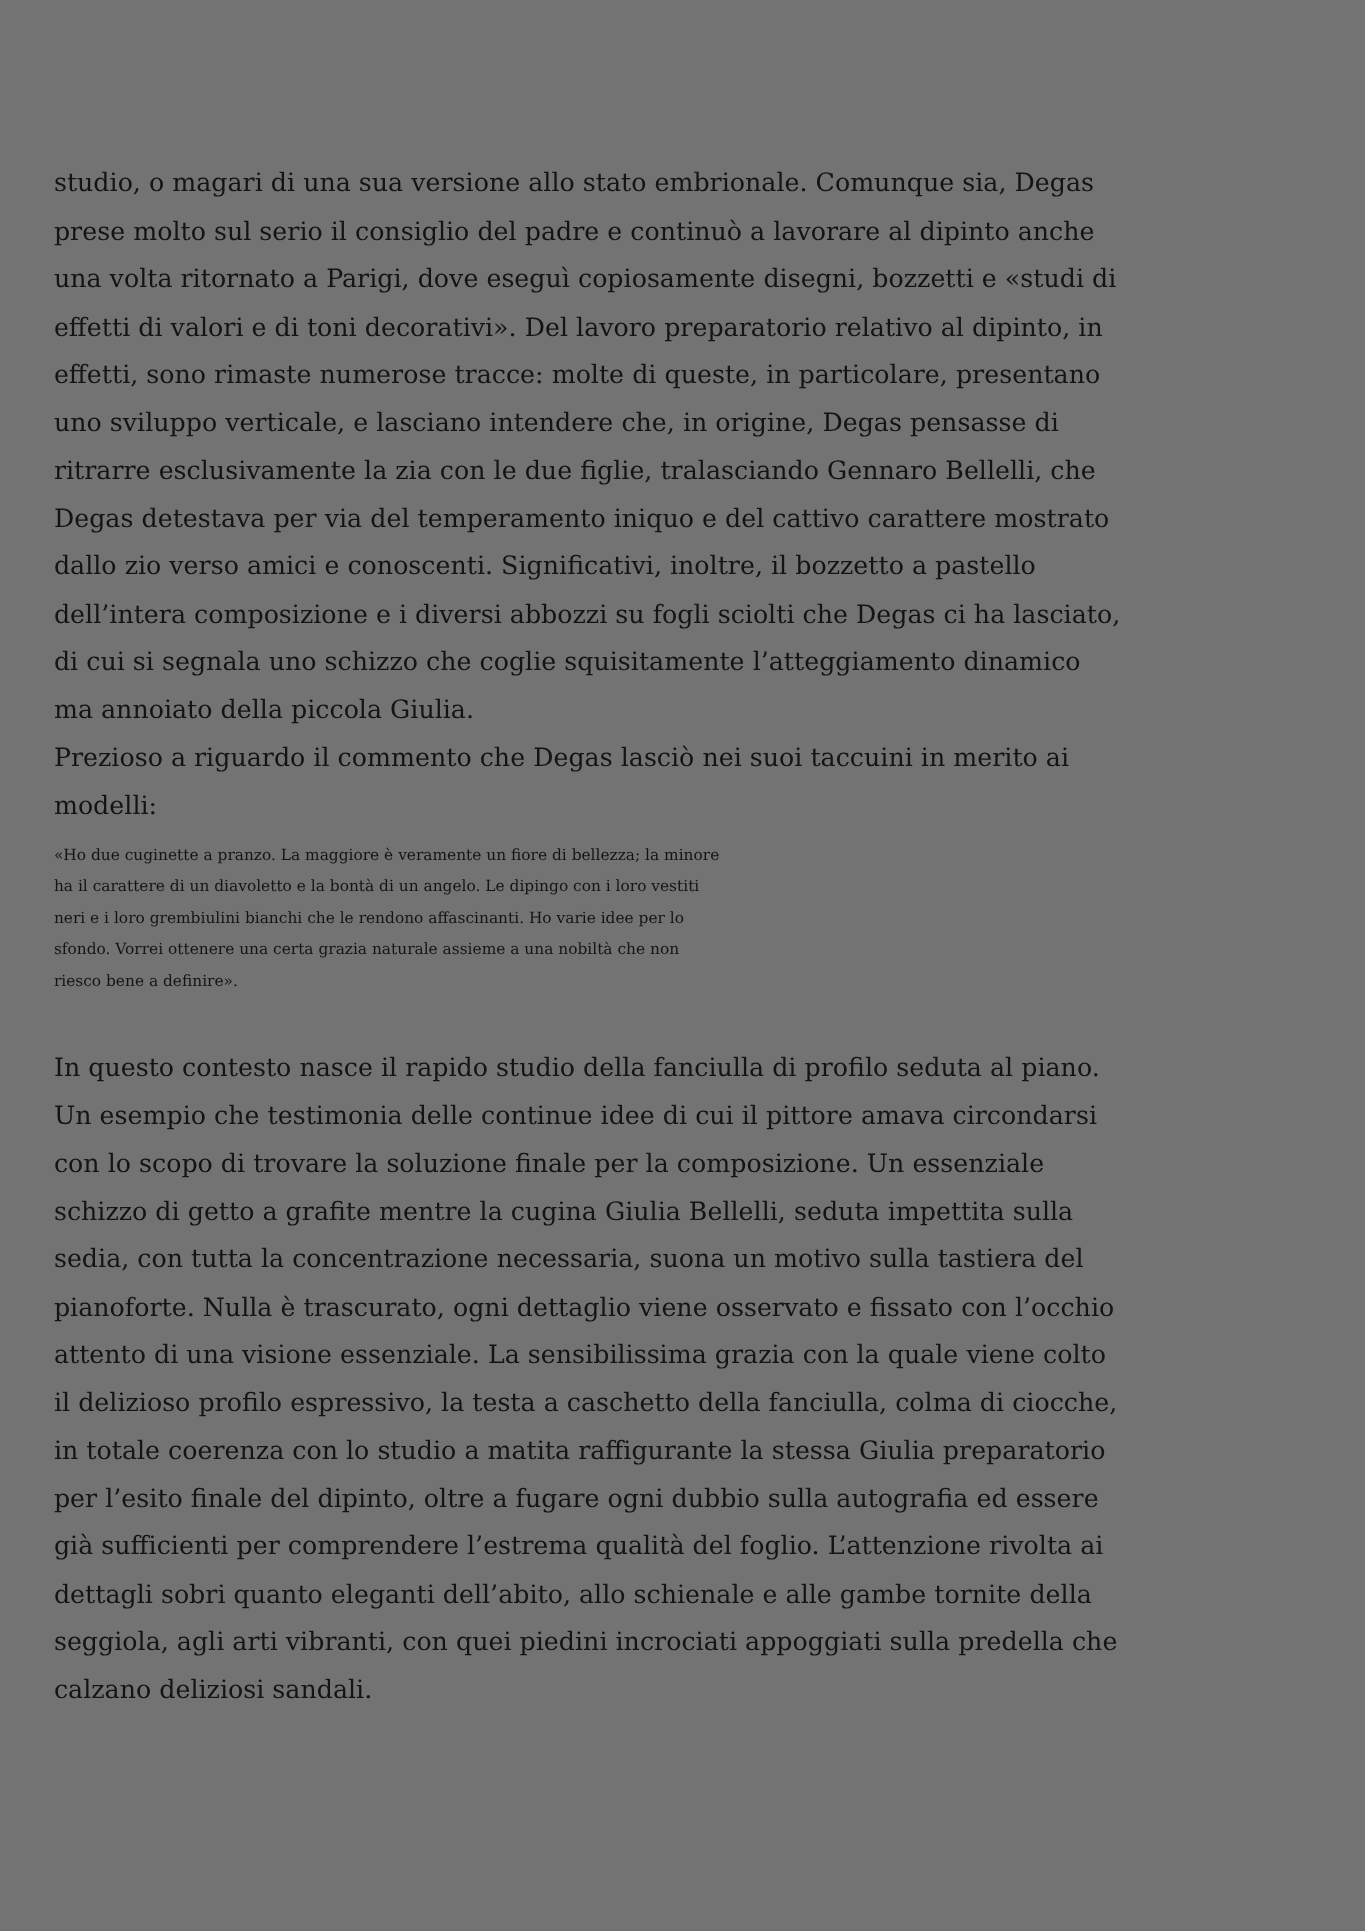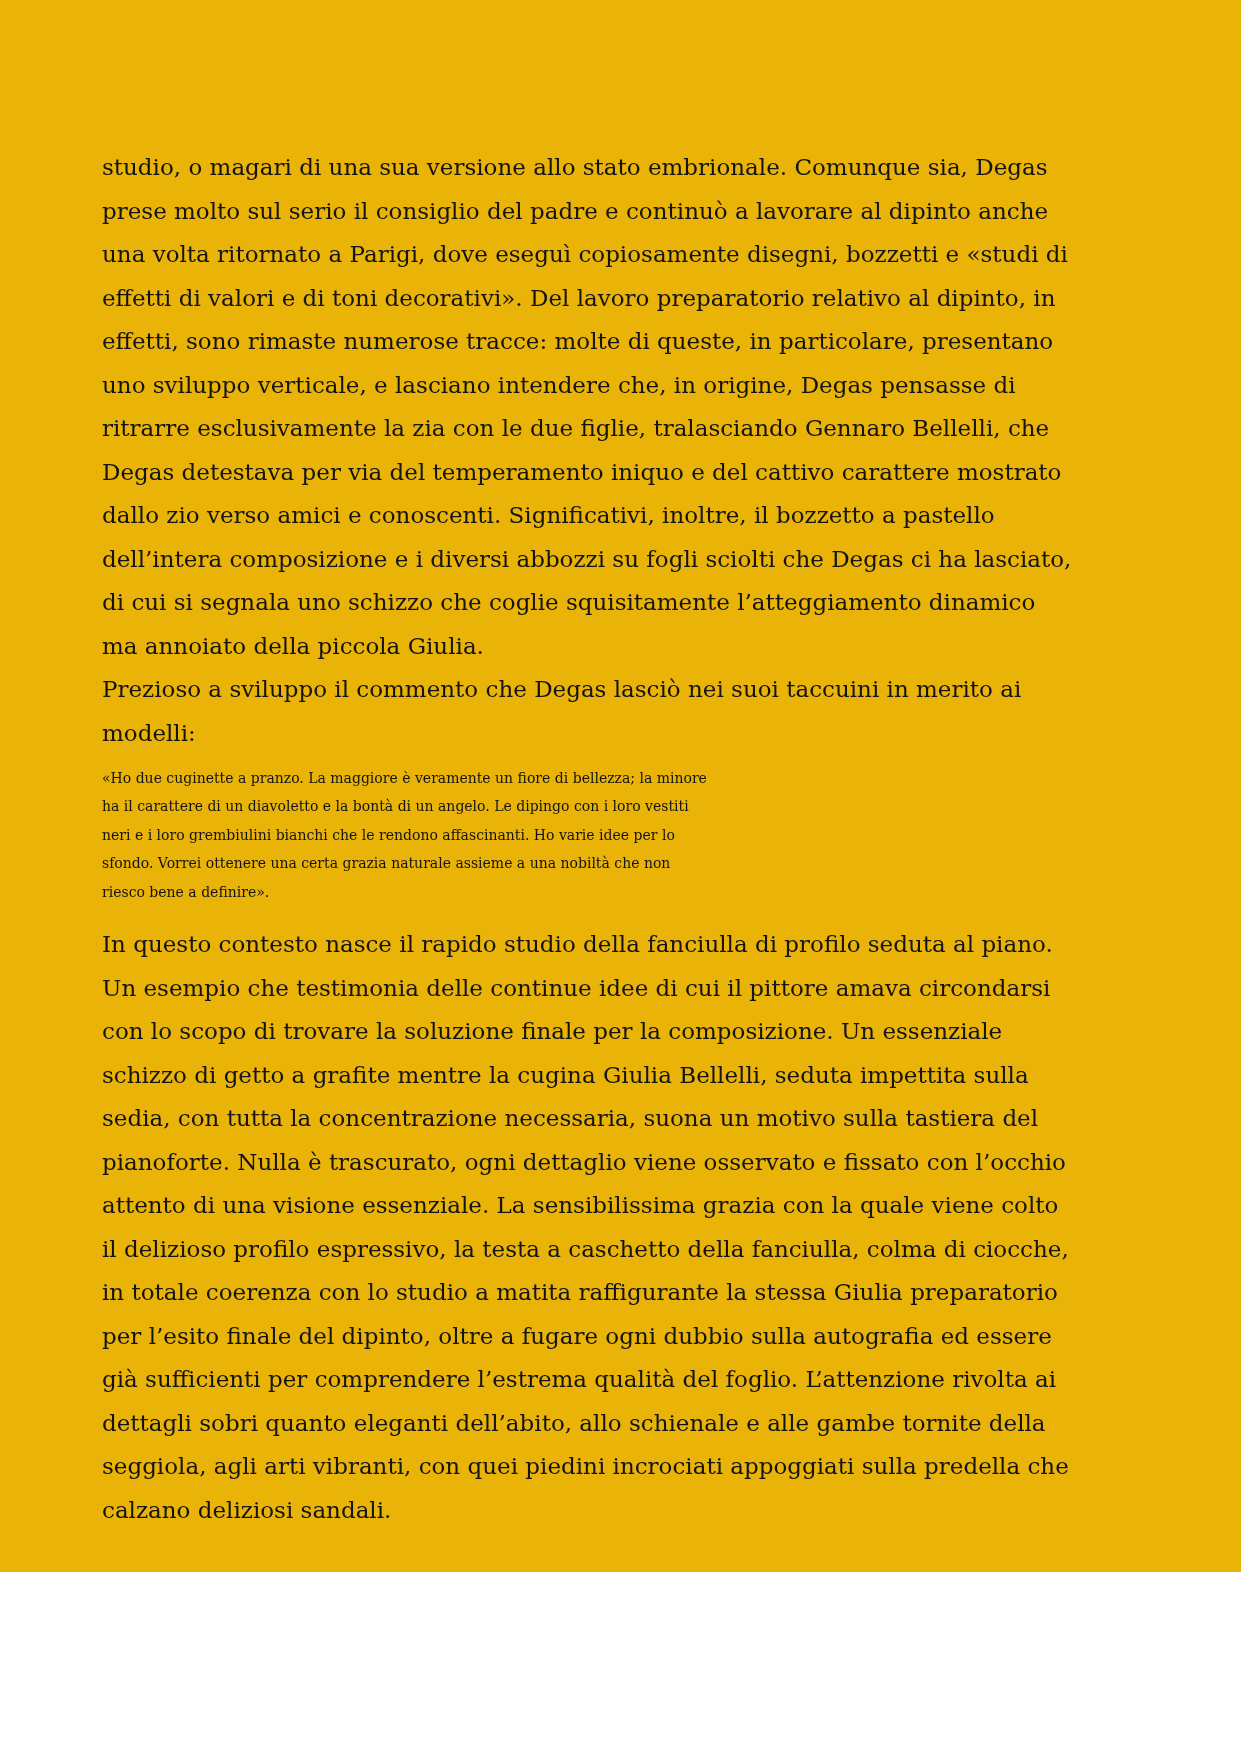--- a/index.html
+++ b/index.html
@@ -8,61 +8,61 @@
     background: #ffffff;
   }
   body {
     width: 1241px;
     height: 1755px;
     overflow: hidden;
   }
   .page {
     box-sizing: border-box;
     width: 1241px;
-    height: 1572px;
-    padding: 146px 60px 0 102px;
-    background: #eab308;
+    height: 1755px;
+    padding: 146px 60px 0 49px;
+    background: #737373;
   }
   .para {
     font-family: "DejaVu Serif", "Liberation Serif", serif;
     color: #141414;
     white-space: pre;           
     margin: 0;
   }
   .para.body {
     font-size: 23px;
     line-height: 43.5px;
     letter-spacing: 0px;
   }
   .para.quote {
     font-size: 14px;
     line-height: 28.4px;
     margin-top: 9px;
   }
   .para.after-quote {
-    margin-top: 17px;
+    margin-top: 44px;
   }
 </style>
 </head>
 <body>
 
 <div class="page">
   <p class="para body">studio, o magari di una sua versione allo stato embrionale. Comunque sia, Degas
 prese molto sul serio il consiglio del padre e continuò a lavorare al dipinto anche
 una volta ritornato a Parigi, dove eseguì copiosamente disegni, bozzetti e «studi di
 effetti di valori e di toni decorativi». Del lavoro preparatorio relativo al dipinto, in
 effetti, sono rimaste numerose tracce: molte di queste, in particolare, presentano
 uno sviluppo verticale, e lasciano intendere che, in origine, Degas pensasse di
 ritrarre esclusivamente la zia con le due figlie, tralasciando Gennaro Bellelli, che
 Degas detestava per via del temperamento iniquo e del cattivo carattere mostrato
 dallo zio verso amici e conoscenti. Significativi, inoltre, il bozzetto a pastello
 dell’intera composizione e i diversi abbozzi su fogli sciolti che Degas ci ha lasciato,
 di cui si segnala uno schizzo che coglie squisitamente l’atteggiamento dinamico
 ma annoiato della piccola Giulia.</p>
-  <p class="para body">Prezioso a sviluppo il commento che Degas lasciò nei suoi taccuini in merito ai
+  <p class="para body">Prezioso a riguardo il commento che Degas lasciò nei suoi taccuini in merito ai
 modelli:</p>
   <p class="para quote">«Ho due cuginette a pranzo. La maggiore è veramente un fiore di bellezza; la minore
 ha il carattere di un diavoletto e la bontà di un angelo. Le dipingo con i loro vestiti
 neri e i loro grembiulini bianchi che le rendono affascinanti. Ho varie idee per lo
 sfondo. Vorrei ottenere una certa grazia naturale assieme a una nobiltà che non
 riesco bene a definire».</p>
   <p class="para body after-quote">In questo contesto nasce il rapido studio della fanciulla di profilo seduta al piano.
 Un esempio che testimonia delle continue idee di cui il pittore amava circondarsi
 con lo scopo di trovare la soluzione finale per la composizione. Un essenziale
 schizzo di getto a grafite mentre la cugina Giulia Bellelli, seduta impettita sulla

